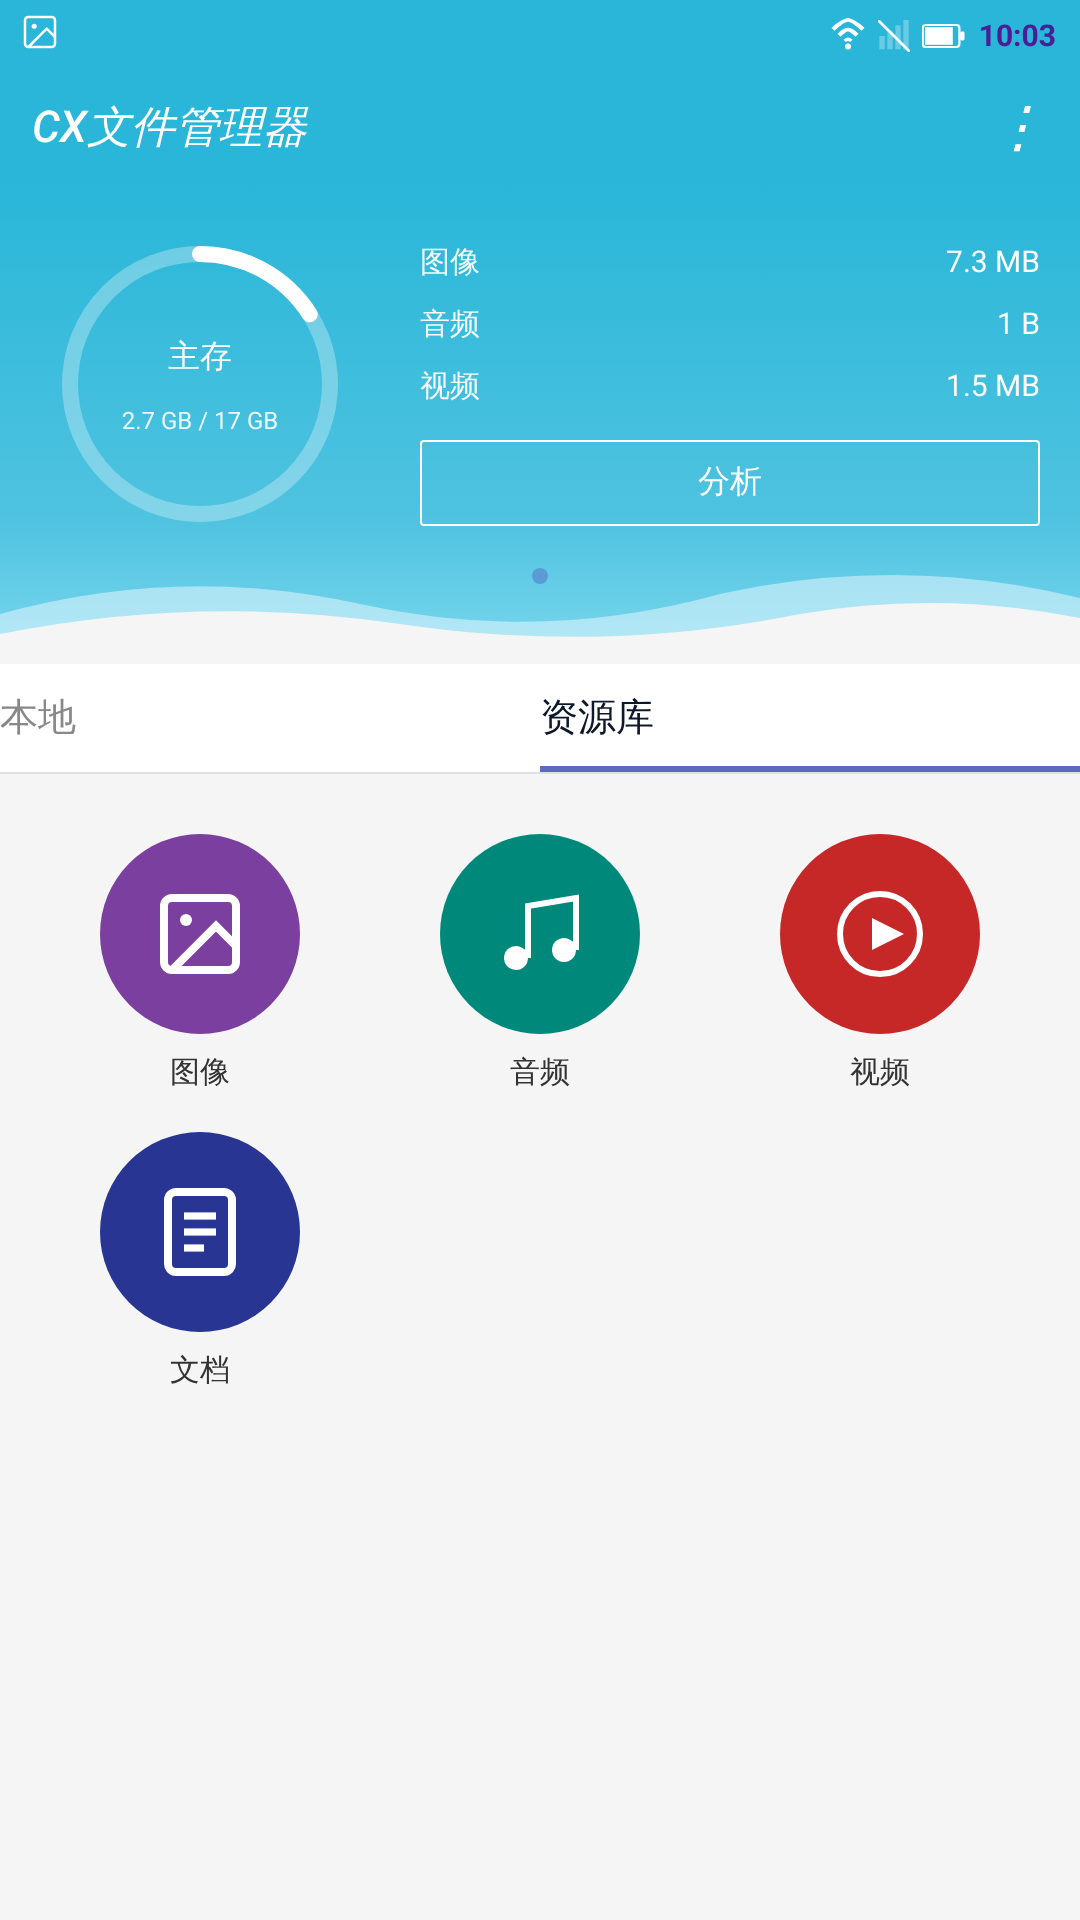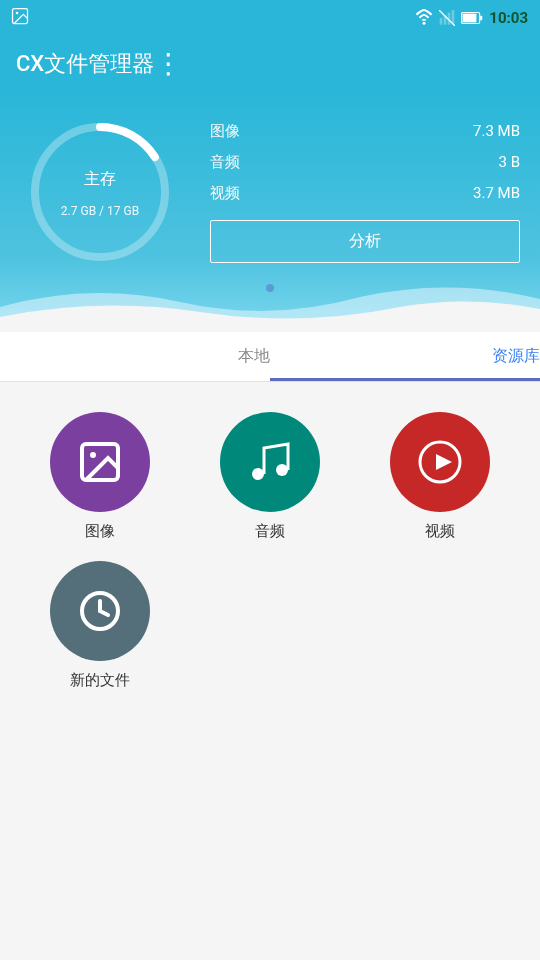--- a/index.html
+++ b/index.html
@@ -30,33 +30,35 @@
       align-items: center;
     }
     .status-icons {
       display: flex;
       align-items: center;
       gap: 6px;
       color: white;
       font-size: 13px;
     }
     .status-time {
-      color: #14532d;
+      color: #4c1d95;
       font-size: 15px;
       font-weight: bold;
     }
 
     
     .header {
       width: 100%;
       height: 56px;
       background: #29b6d8;
       display: flex;
       align-items: center;
+      justify-content: space-between;
       padding: 0 16px;
+      font-style: italic;
     }
     .header-title {
       color: white;
       font-size: 22px;
       font-weight: 500;
     }
     .header-menu {
       color: white;
       font-size: 28px;
       cursor: pointer;
@@ -155,29 +157,29 @@
     
     .tabs {
       width: 100%;
       background: white;
       display: flex;
       border-bottom: 1px solid #e0e0e0;
       position: relative;
     }
     .tab {
       flex: 1;
-      text-align: right;
+      text-align: left;
       padding: 14px 0;
-      font-size: 16px;
+      font-size: 19px;
       color: #888;
       cursor: pointer;
       position: relative;
     }
     .tab.active {
-      color: #3b82f6;
+      color: #0f172a;
     }
     .tab.active::after {
       content: '';
       position: absolute;
       bottom: 0;
       left: 0;
       right: 0;
       height: 3px;
       background: #5c6bc0;
     }
@@ -291,25 +293,25 @@
     </div>
   </div>
 
   <div class="storage-info">
     <div class="storage-row">
       <span class="storage-row-label">图像</span>
       <span class="storage-row-value">7.3 MB</span>
     </div>
     <div class="storage-row">
       <span class="storage-row-label">音频</span>
-      <span class="storage-row-value">3 B</span>
+      <span class="storage-row-value">1 B</span>
     </div>
     <div class="storage-row">
       <span class="storage-row-label">视频</span>
-      <span class="storage-row-value">3.7 MB</span>
+      <span class="storage-row-value">1.5 MB</span>
     </div>
     <button class="analyze-btn">分析</button>
   </div>
 
   <div class="wave-svg-container">
     <svg width="540" height="55" viewBox="0 0 540 55" preserveAspectRatio="none">
       <path d="M0,30 Q90,5 180,25 Q270,45 360,20 Q450,0 540,22 L540,55 L0,55 Z" fill="rgba(240,249,255,0.5)"></path>
       <path d="M0,40 Q100,20 200,35 Q300,50 400,30 Q470,18 540,32 L540,55 L0,55 Z" fill="#f5f5f5"></path>
     </svg>
     <div class="wave-dot"></div>
@@ -352,24 +354,26 @@
   <div class="category-item">
     <div class="category-icon icon-red">
       <svg viewBox="0 0 24 24" fill="white">
         <circle cx="12" cy="12" r="10" fill="none" stroke="white" stroke-width="1.5"></circle>
         <polygon points="10,8 18,12 10,16" fill="white"></polygon>
       </svg>
     </div>
     <span class="category-label">视频</span>
   </div>
 
-
   <div class="category-item">
-    <div class="category-icon icon-gray">
+    <div class="category-icon icon-blue">
       <svg viewBox="0 0 24 24" fill="white">
-        <circle cx="12" cy="12" r="9" fill="none" stroke="white" stroke-width="2"></circle>
-        <polyline points="12,7 12,12 16,14" stroke="white" stroke-width="2" fill="none" stroke-linecap="round"></polyline>
+        <rect x="4" y="2" width="16" height="20" rx="2" fill="none" stroke="white" stroke-width="2"></rect>
+        <line x1="8" y1="8" x2="16" y2="8" stroke="white" stroke-width="1.8"></line>
+        <line x1="8" y1="12" x2="16" y2="12" stroke="white" stroke-width="1.8"></line>
+        <line x1="8" y1="16" x2="13" y2="16" stroke="white" stroke-width="1.8"></line>
       </svg>
     </div>
-    <span class="category-label">新的文件</span>
-  </div>
+    <span class="category-label">文档</span>
+  </div>
+
 
 </div>
 
 </body></html>

